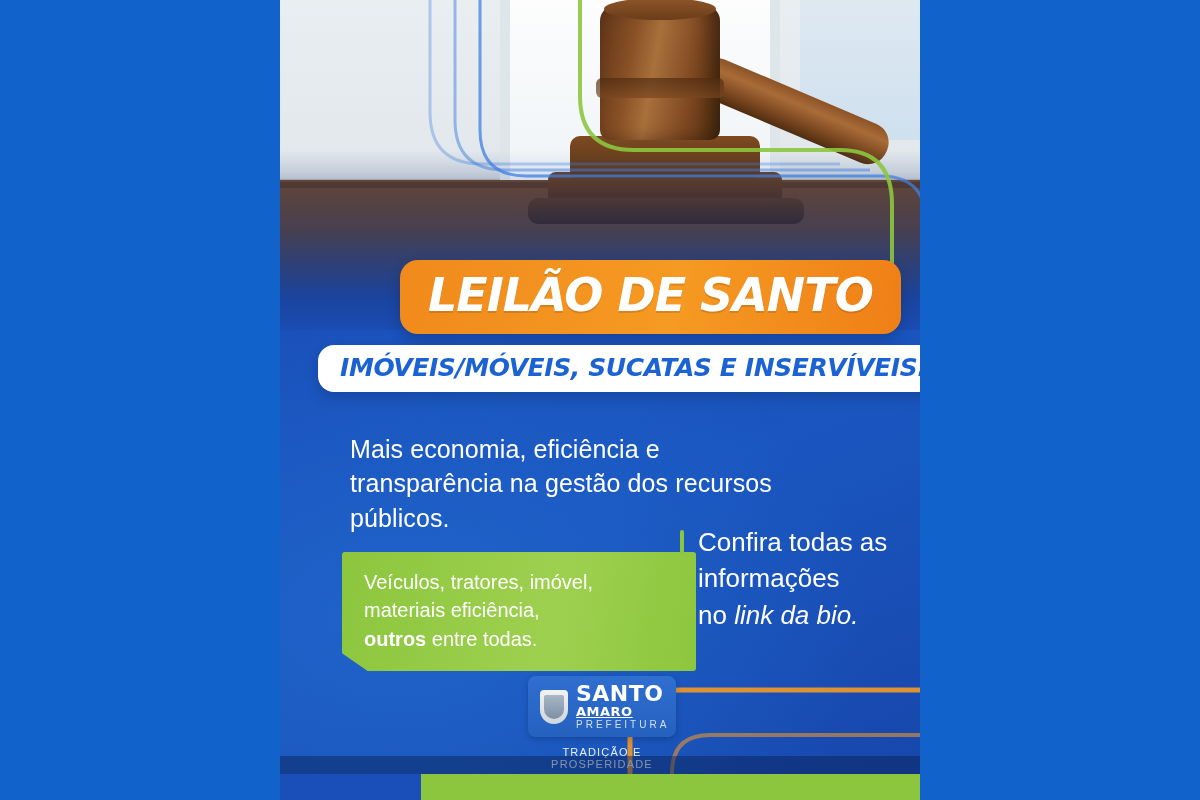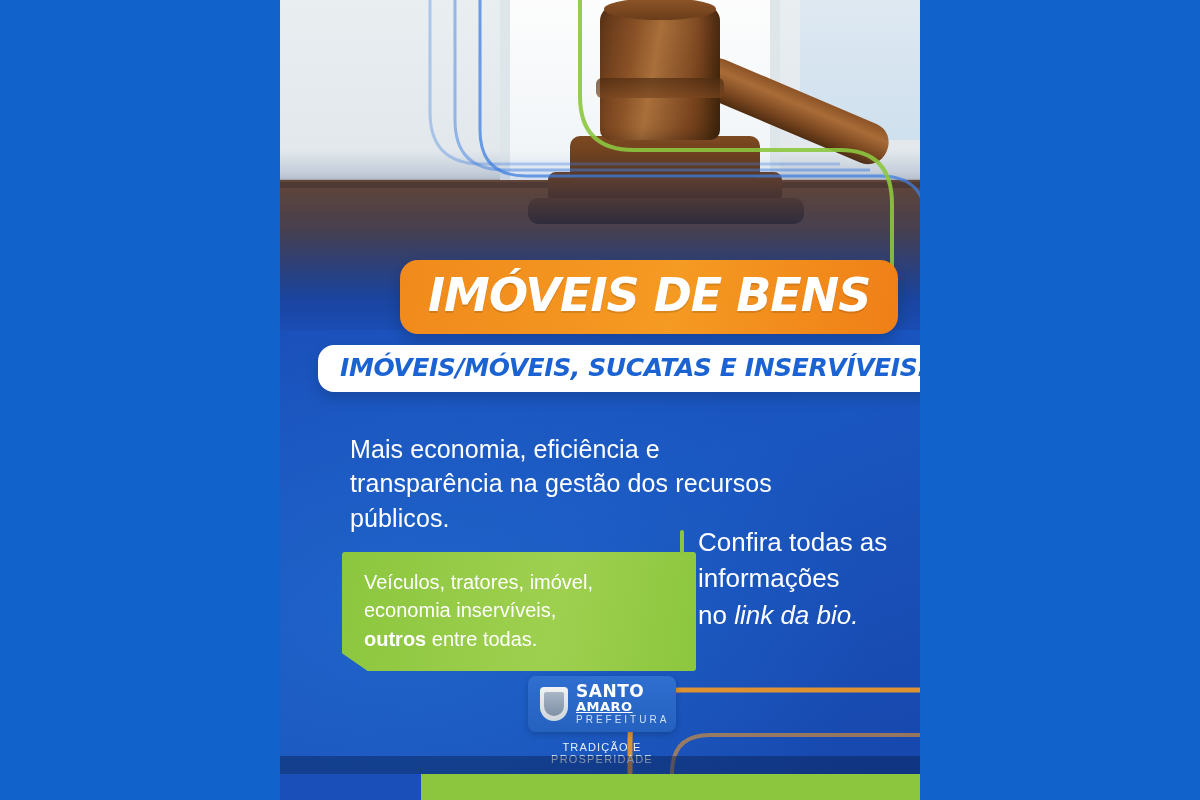--- a/index.html
+++ b/index.html
@@ -258,21 +258,21 @@
     content: "";
     position: absolute;
     left: 4px; top: 5px; right: 4px; bottom: 5px;
     border-radius: 2px 2px 10px 10px;
     background: linear-gradient(#a8b6c6, #7e90a5);
   }
   .logo .words { text-align: left; line-height: 1; }
   .logo .w1 {
     font-family: "DejaVu Sans", sans-serif;
     font-weight: 700;
-    font-size: 17px;
+    font-size: 22px;
     color: #ffffff;
     letter-spacing: .5px;
   }
   .logo .w2 {
     font-family: "DejaVu Sans", sans-serif;
     font-weight: 700;
     font-size: 13px;
     color: #ffffff;
     letter-spacing: .5px;
     text-decoration: underline;
@@ -332,33 +332,33 @@
     <svg class="strokes" viewBox="0 0 640 800">
       <path d="M200 -10 V130 Q200 176 246 176 H600 Q646 176 646 222 V300" fill="none" stroke="#3f7fe0" stroke-width="3" opacity=".75"></path>
       <path d="M175 -10 V120 Q175 170 225 170 H590" fill="none" stroke="#3f7fe0" stroke-width="3" opacity=".5"></path>
       <path d="M150 -10 V112 Q150 164 202 164 H560" fill="none" stroke="#3f7fe0" stroke-width="3" opacity=".35"></path>
       <path d="M300 -10 V96 Q300 150 354 150 H560 Q612 150 612 204 V300" fill="none" stroke="#8cc63e" stroke-width="4" opacity=".9"></path>
       <path d="M640 690 H400 Q350 690 350 740 V800" fill="none" stroke="#e9962b" stroke-width="5" opacity=".95"></path>
       <path d="M640 735 H430 Q392 735 392 773 V800" fill="none" stroke="#e9962b" stroke-width="4" opacity=".6"></path>
     </svg>
 
     <div class="tag-orange">
-      <div class="t">IMÓVEIS DE BENS</div>
+      <div class="t">LEILÃO DE SANTO</div>
     </div>
 
     <div class="tag-white">
       <div class="t">IMÓVEIS/MÓVEIS, SUCATAS E INSERVÍVEIS.</div>
     </div>
 
     <div class="lead">Mais economia, eficiência e transparência na gestão dos recursos públicos.</div>
 
     <div class="chip-green">
       <div class="t">
         <span>Veículos, tratores, imóvel,</span><br>
-        <span>economia inservíveis,</span><br>
+        <span>materiais eficiência,</span><br>
         <b>outros</b><span> entre todas.</span>
       </div>
     </div>
 
     <div class="right-note">
       <span class="divider"></span>
       <span>Confira todas as</span><br>
       <span>informações</span><br>
       <span>no </span><em>link da bio.</em>
     </div>

